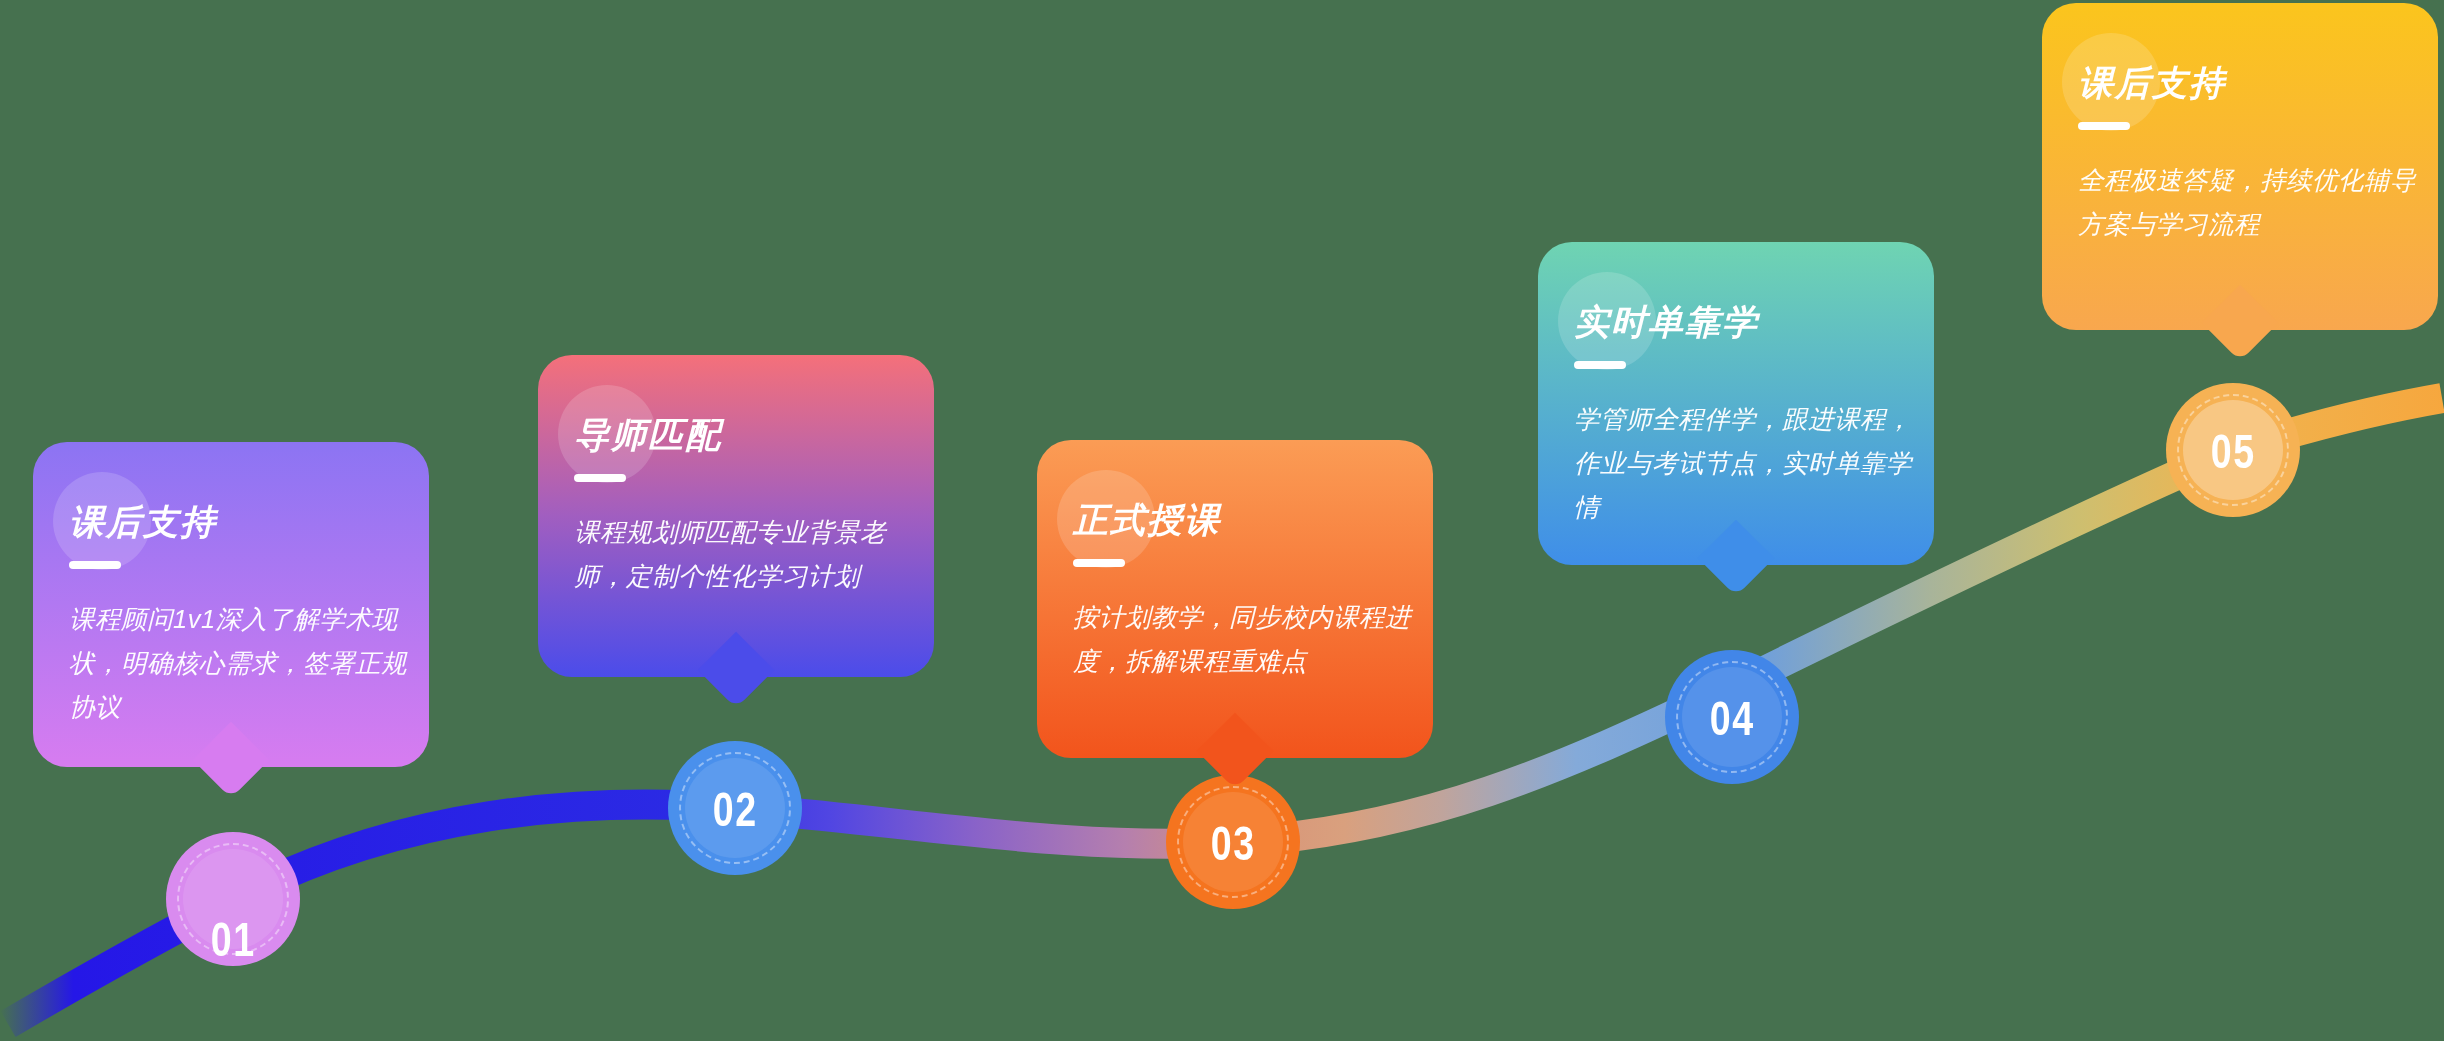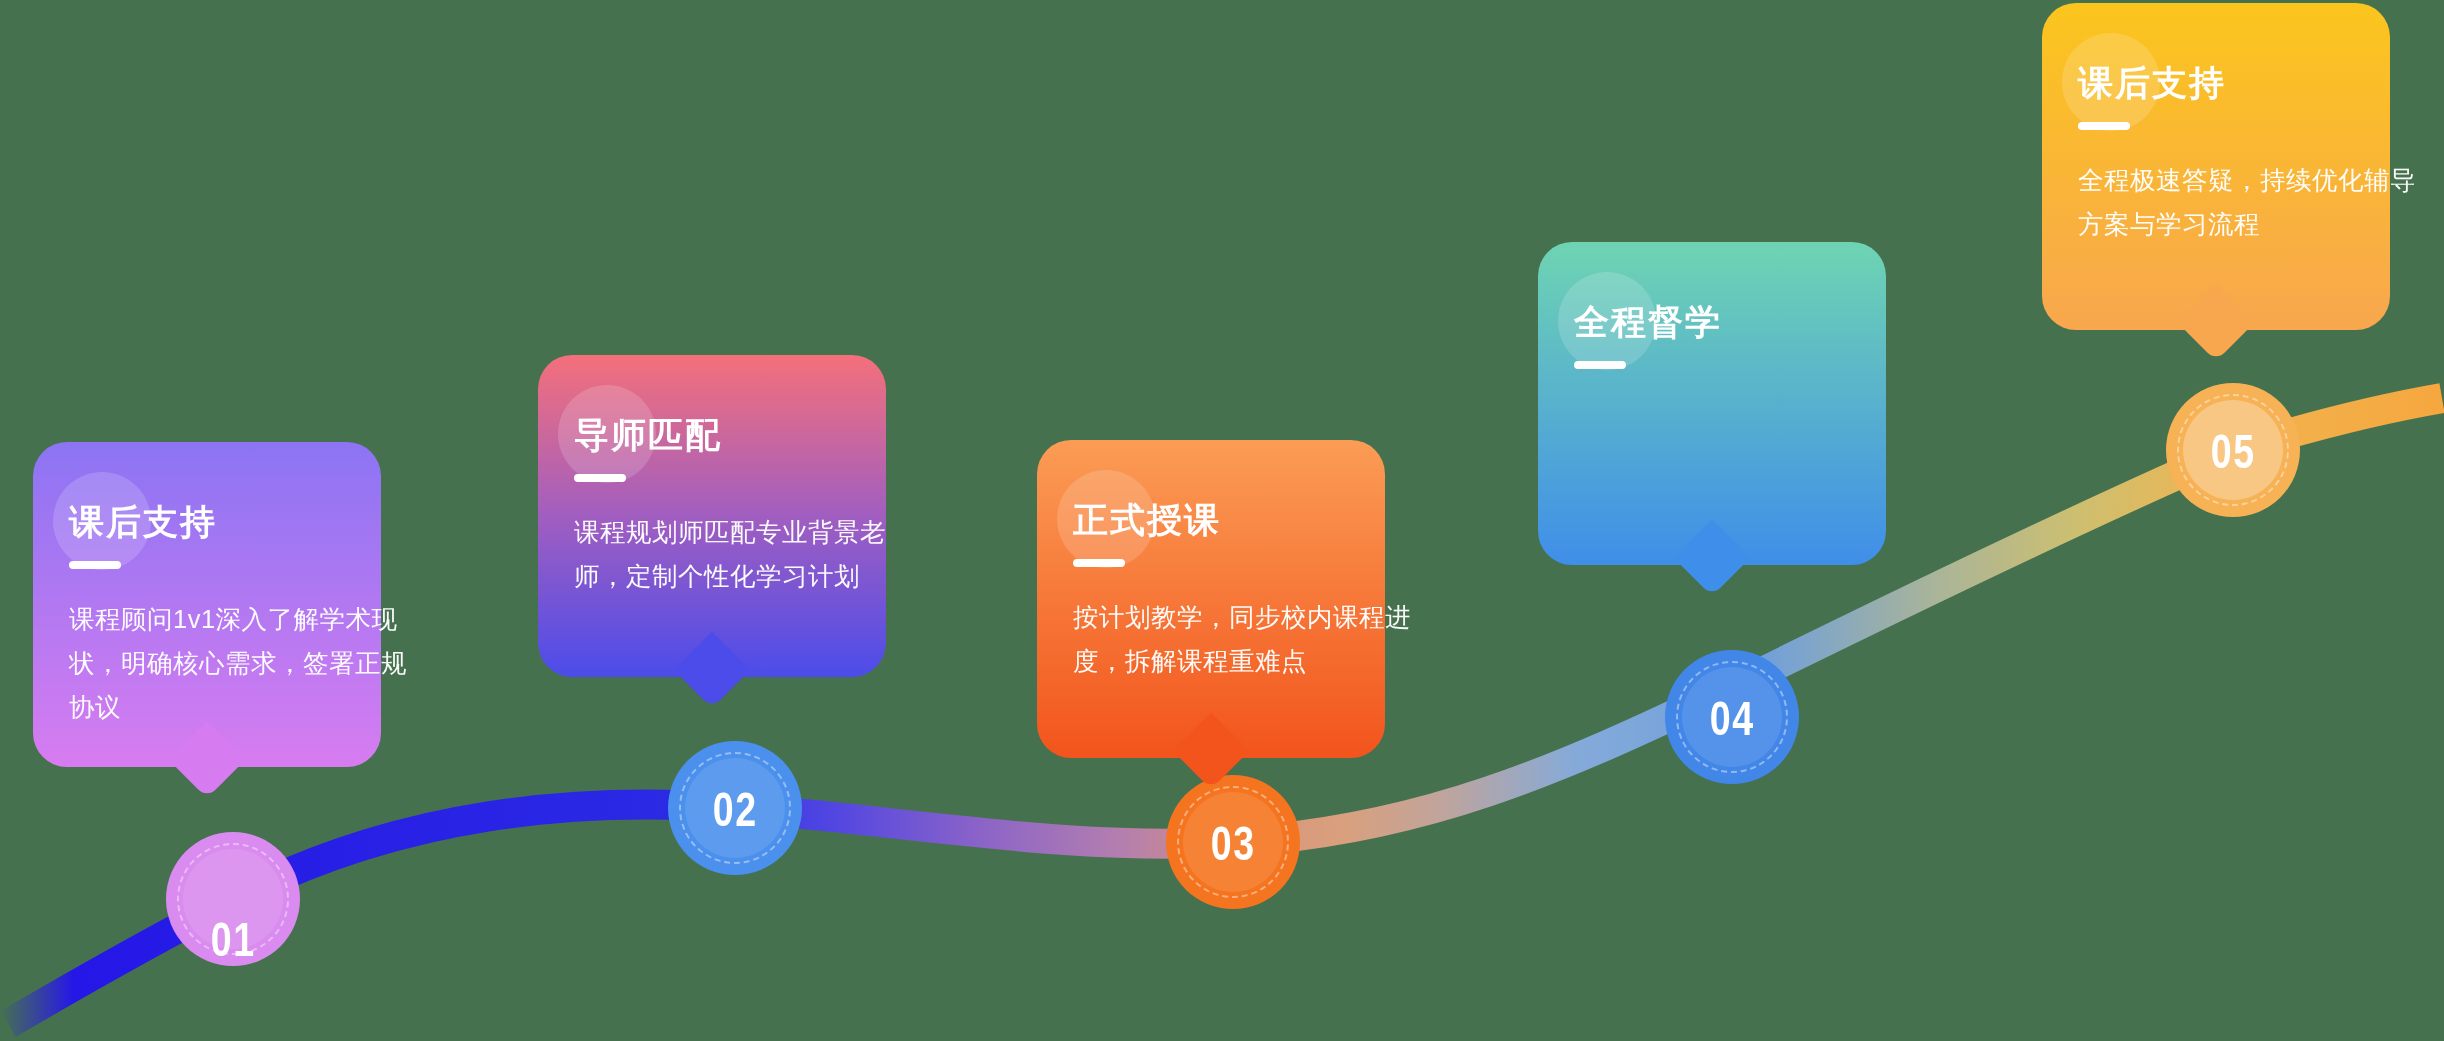--- a/index.html
+++ b/index.html
@@ -32,25 +32,26 @@
     transform:scaleX(.8) scaleY(1.04);
   }
   .pos-1{left:166px;top:832px;align-items:flex-end;}
   .pos-2{left:668px;top:741px;}
   .pos-3{left:1166px;top:775px;}
   .pos-4{left:1665px;top:650px;}
   .pos-5{left:2166px;top:383px;}
 
   
   .card{
-    position:absolute;width:348px;border-radius:34px;
+    position:absolute;width:396px;border-radius:34px;
     background:linear-gradient(180deg,var(--g,#888,#666));
     color:#fff;z-index:4;
     box-sizing:border-box;
     padding:62px 36px 0 36px;
+    font-style:italic;
   }
   .card .tail{
     position:absolute;bottom:-20px;left:50%;
     width:54px;height:54px;
     transform:translateX(-50%) rotate(45deg);
     background:var(--tail,#666);
     border-radius:0 0 12px 0;
     z-index:-0;
   }
   .card .deco{
@@ -151,22 +152,25 @@
     <span class="tail"></span>
     <h3>正式授课</h3>
     <div class="rule"></div>
     <div class="desc">按计划教学，同步校内课程进
 度，拆解课程重难点</div>
   </div>
 
   <div class="card card-4" style="--g: #6fd4b2,#3f8ee9; --tail: #3f8ee9;">
     <span class="deco"></span>
     <span class="tail"></span>
-    <h3>全程督学</h3>
+    <h3>实时单靠学</h3>
     <div class="rule"></div>
+    <div class="desc">学管师全程伴学，跟进课程，
+作业与考试节点，实时单靠学
+情</div>
   </div>
 
   <div class="card card-5" style="--g: #fbc51d,#f8a74e; --tail: #f8a74e;">
     <span class="deco"></span>
     <span class="tail"></span>
     <h3>课后支持</h3>
     <div class="rule"></div>
     <div class="desc">全程极速答疑，持续优化辅导
 方案与学习流程</div>
   </div>

